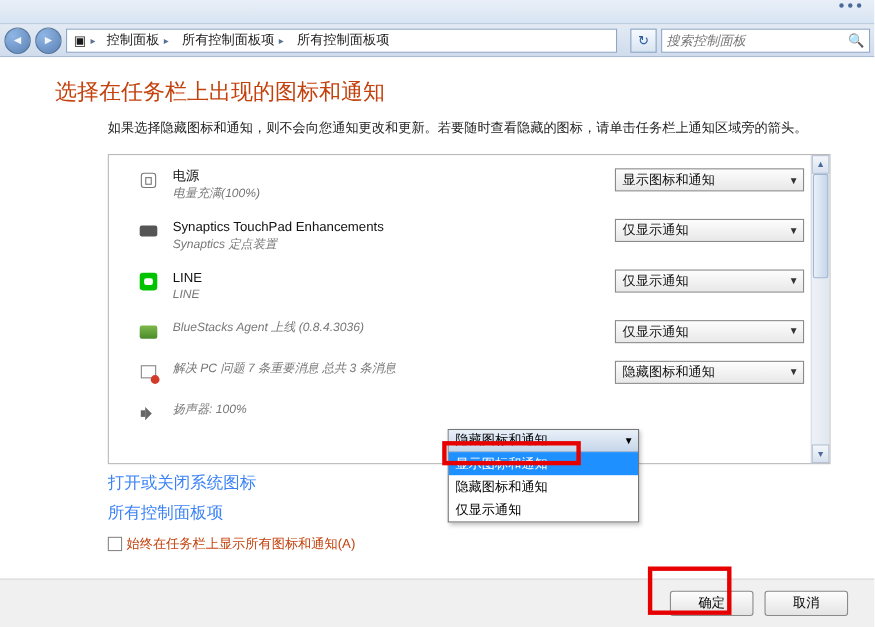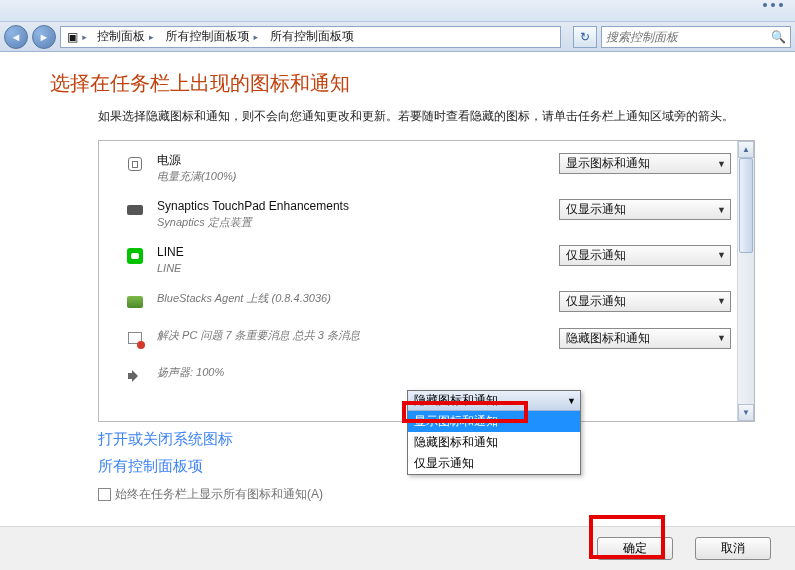--- a/index.html
+++ b/index.html
@@ -162,31 +162,31 @@
     padding: 2px 6px;
     cursor:default;
   }
   .dropdown-open .opt.sel {
     background:#1e90ff;
     color:#fff;
   }
 
   
   .link { color:#3b82f6; font-size:15px; margin: 8px 0 0 98px; display:inline-block; cursor:pointer;}
-  .checkbox-row { margin: 10px 0 0 98px; font-size:12px; color:#737373; display:flex; align-items:center; gap:4px;}
+  .checkbox-row { margin: 10px 0 0 98px; font-size:12px; color:#c2410c; display:flex; align-items:center; gap:4px;}
   .checkbox-row .cb { width:13px;height:13px;border:1px solid #888; background:#fff;}
 
   
   .footer {
     position:absolute; bottom:0; left:0; right:0;
     height:44px;
     background:#f0f0f0;
     border-top:1px solid #d8d8d8;
     display:flex; align-items:center; justify-content:flex-end;
-    padding: 0 24px; gap:22px;
+    padding: 0 24px; gap:10px;
   }
   .win-btn {
     width:76px; height:23px;
     border:1px solid #8a8a8a;
     background:linear-gradient(#fdfdfd,#e4e4e4);
     font-size:12px;
     display:flex; align-items:center; justify-content:center;
     border-radius:3px;
   }
 

